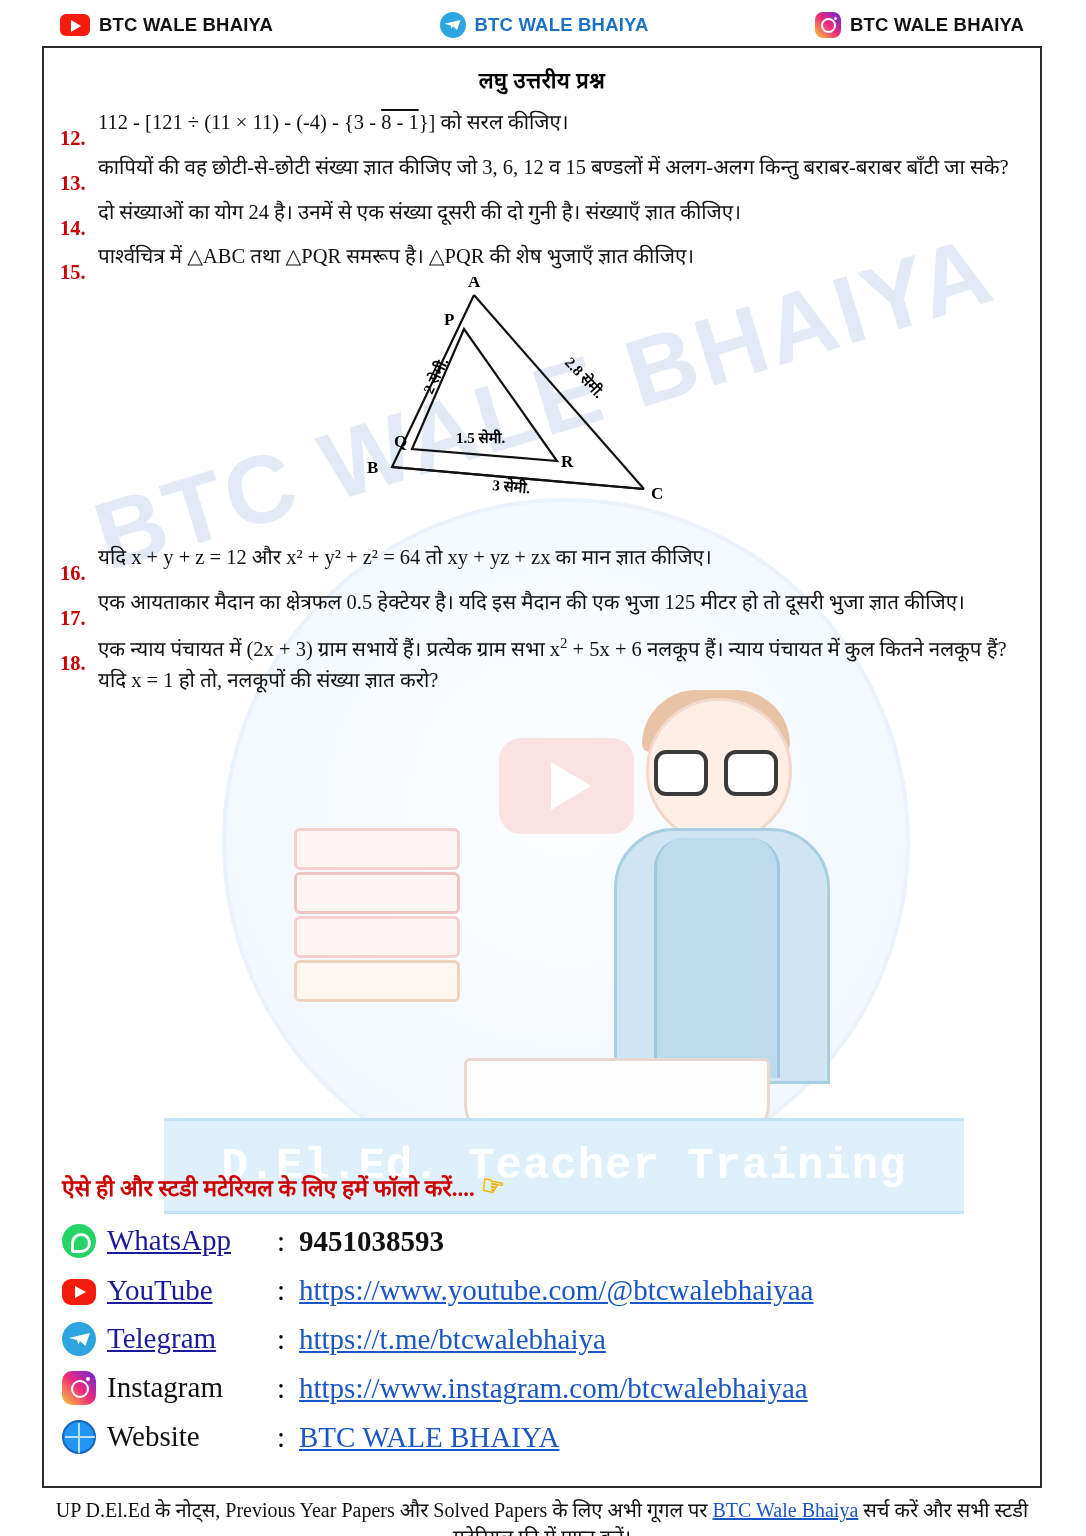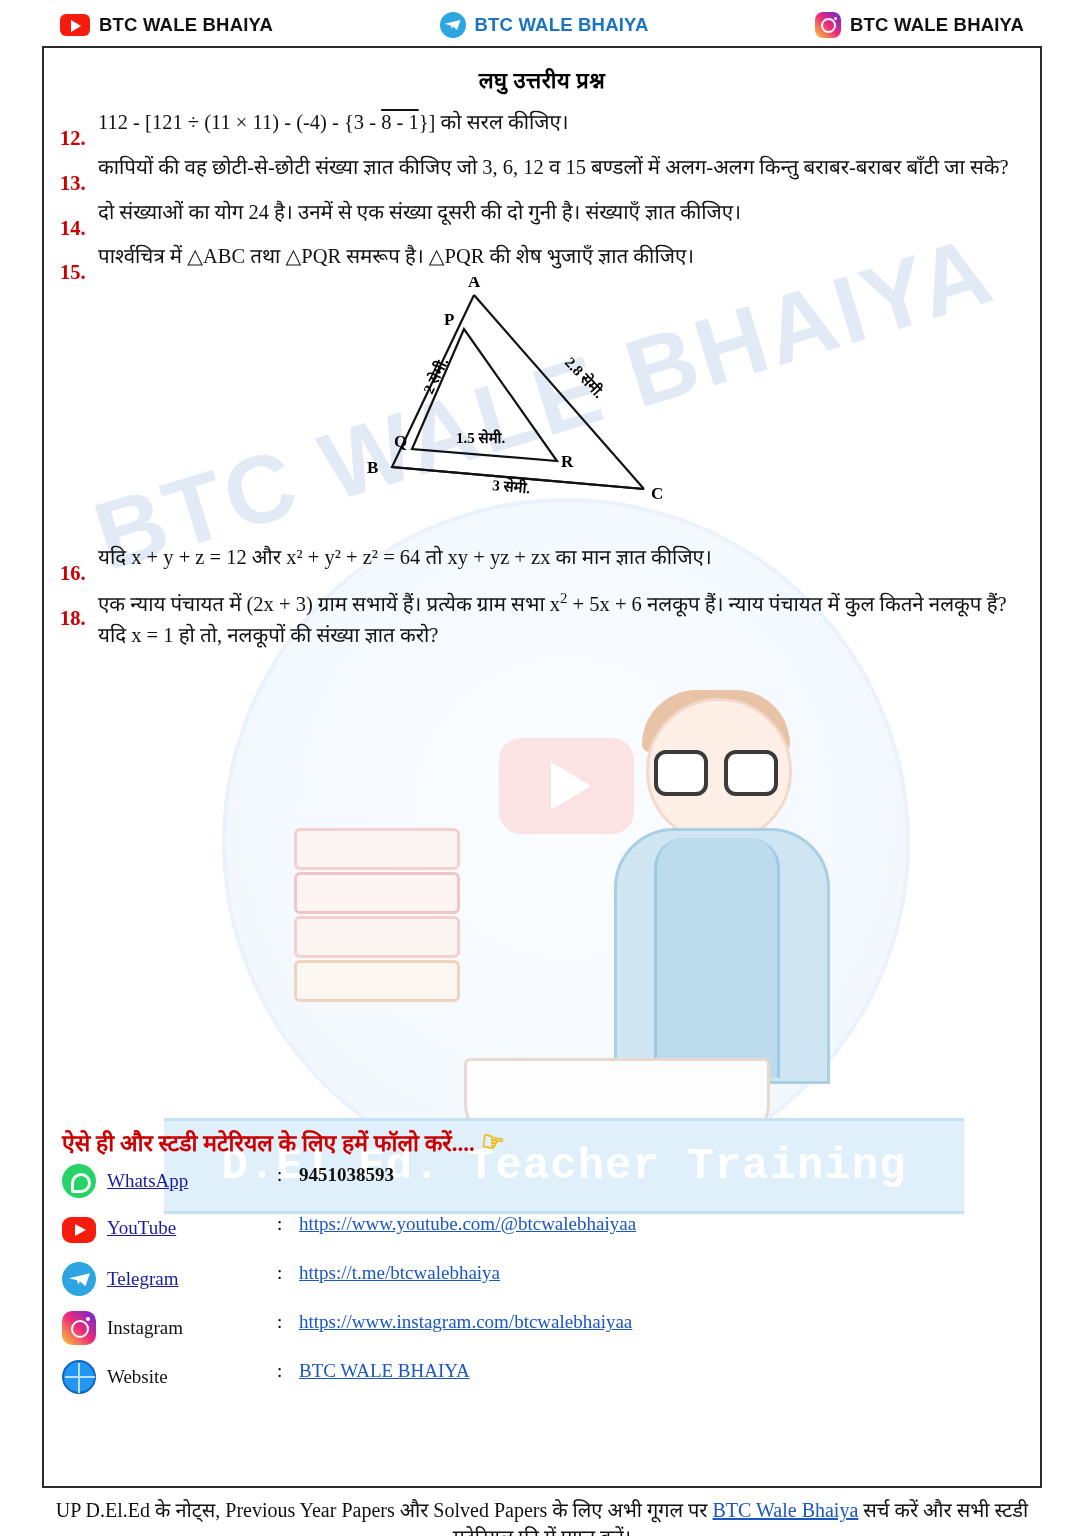--- a/index.html
+++ b/index.html
@@ -328,23 +328,23 @@
     font-size: 26px;
     color: #f4b400;
     transform: rotate(12deg);
     display: inline-block;
   }
   .contacts {
     margin: 6px 0 0 18px;
   }
   .crow {
     display: flex;
-    align-items: flex-start;
+    align-items: flex-end;
     height: 49px;
-    font-size: 19px;
+    font-size: 29px;
   }
   .crow .lbl {
     width: 215px;
     display: flex;
     align-items: center;
   }
   .crow .sep { width: 22px; }
   .lnk { color: #1a56c4; text-decoration: underline; }
   .lnk-dark { color: #1a1a9c; text-decoration: underline; }
   .plain { color: #111111; }
@@ -519,20 +519,24 @@
           <text x="412" y="166" font-family="Liberation Serif, serif" font-size="15" font-weight="bold">1.5 सेमी.</text>
           <text transform="translate(448,213) rotate(5)" font-family="Liberation Serif, serif" font-size="15" font-weight="bold">3 सेमी.</text>
         </svg>
       </div>
 
       <div class="q">
         <span class="num">16.</span>
         <span>यदि x + y + z = 12 और x² + y² + z² = 64 तो xy + yz + zx का मान ज्ञात कीजिए।</span>
       </div>
 
+      <div class="q">
+        <span class="num">17.</span>
+        <span>एक आयताकार मैदान का क्षेत्रफल 0.5 हेक्टेयर है। यदि इस मैदान की एक भुजा 125 मीटर हो तो दूसरी भुजा ज्ञात कीजिए।</span>
+      </div>
 
       <div class="q">
         <span class="num">18.</span>
         <span>एक न्याय पंचायत में (2x + 3) ग्राम सभायें हैं। प्रत्येक ग्राम सभा x</span><sup>2</sup><span> + 5x + 6 नलकूप हैं। न्याय पंचायत में कुल कितने नलकूप हैं?  यदि x = 1 हो तो, नलकूपों की संख्या ज्ञात करो?</span>
       </div>
 
       <div style="height:470px"></div>
 
       <div class="follow">
         <span>ऐसे ही और स्टडी मटेरियल के लिए हमें फॉलो करें....</span>

